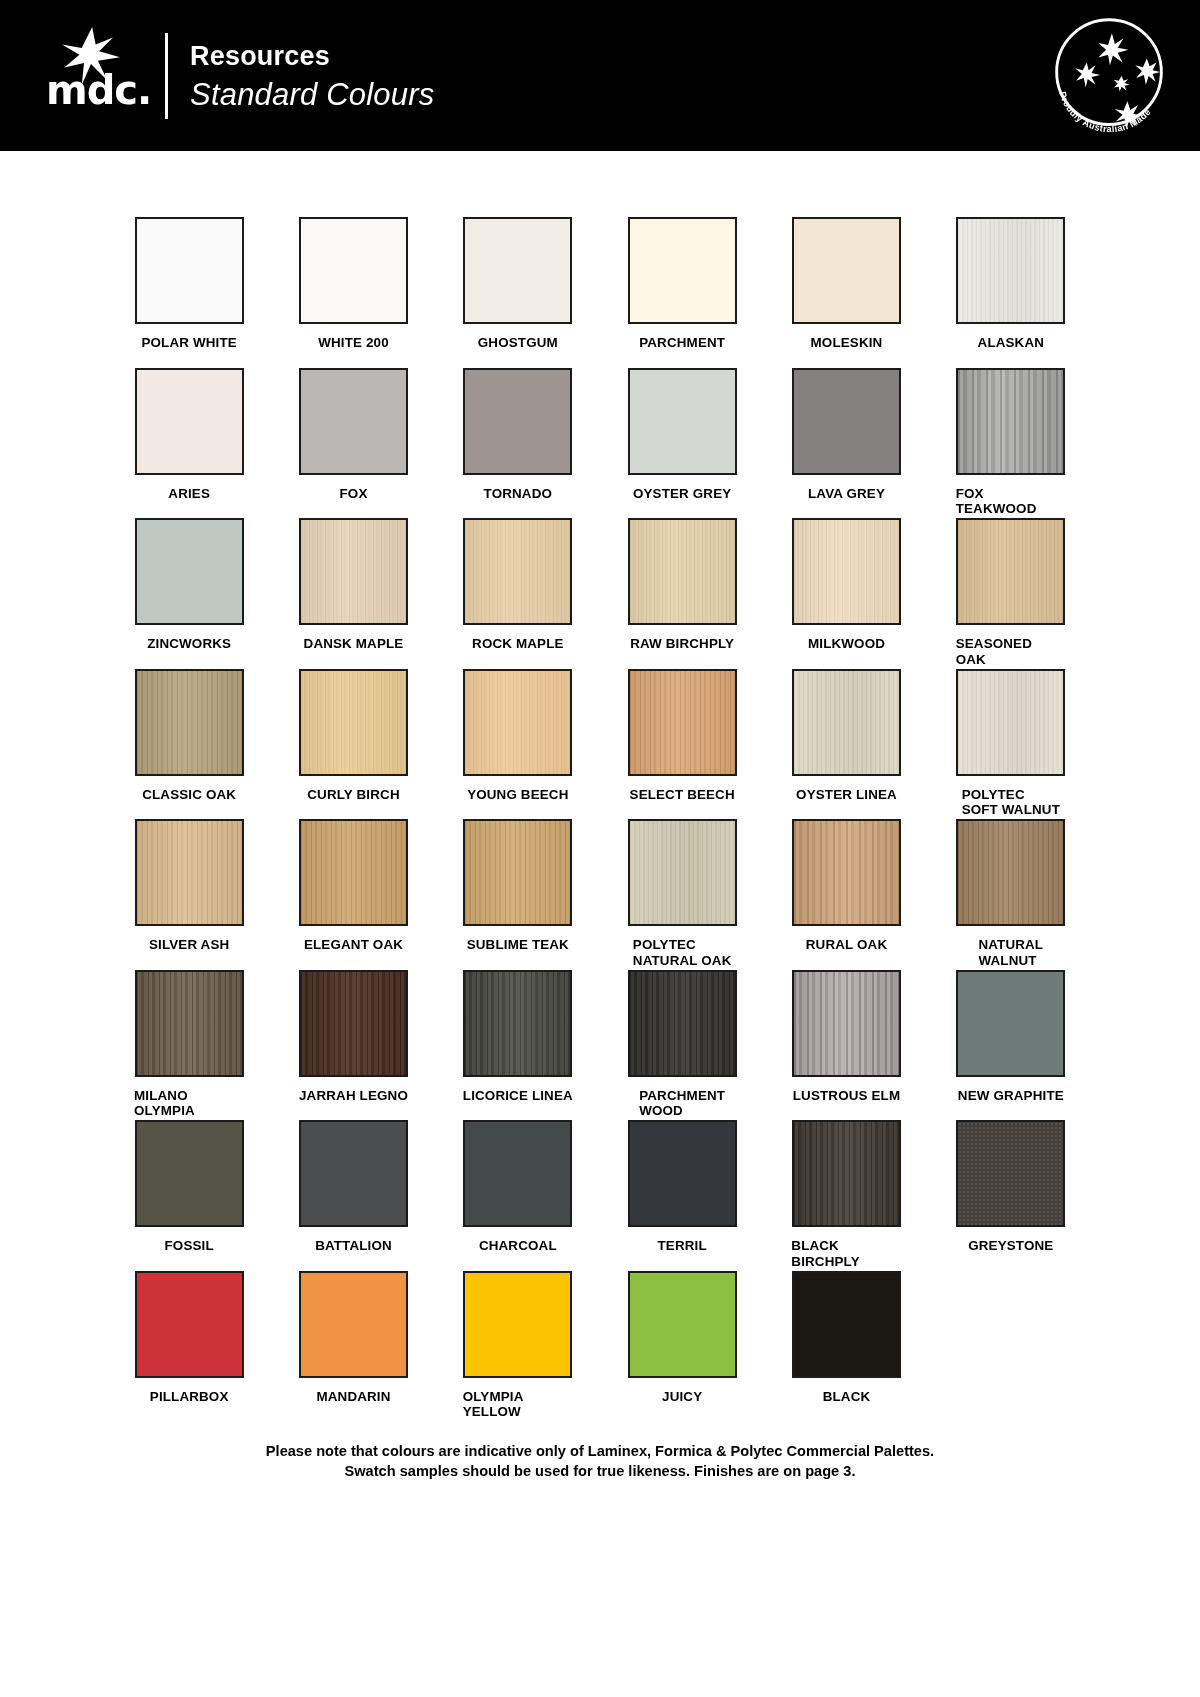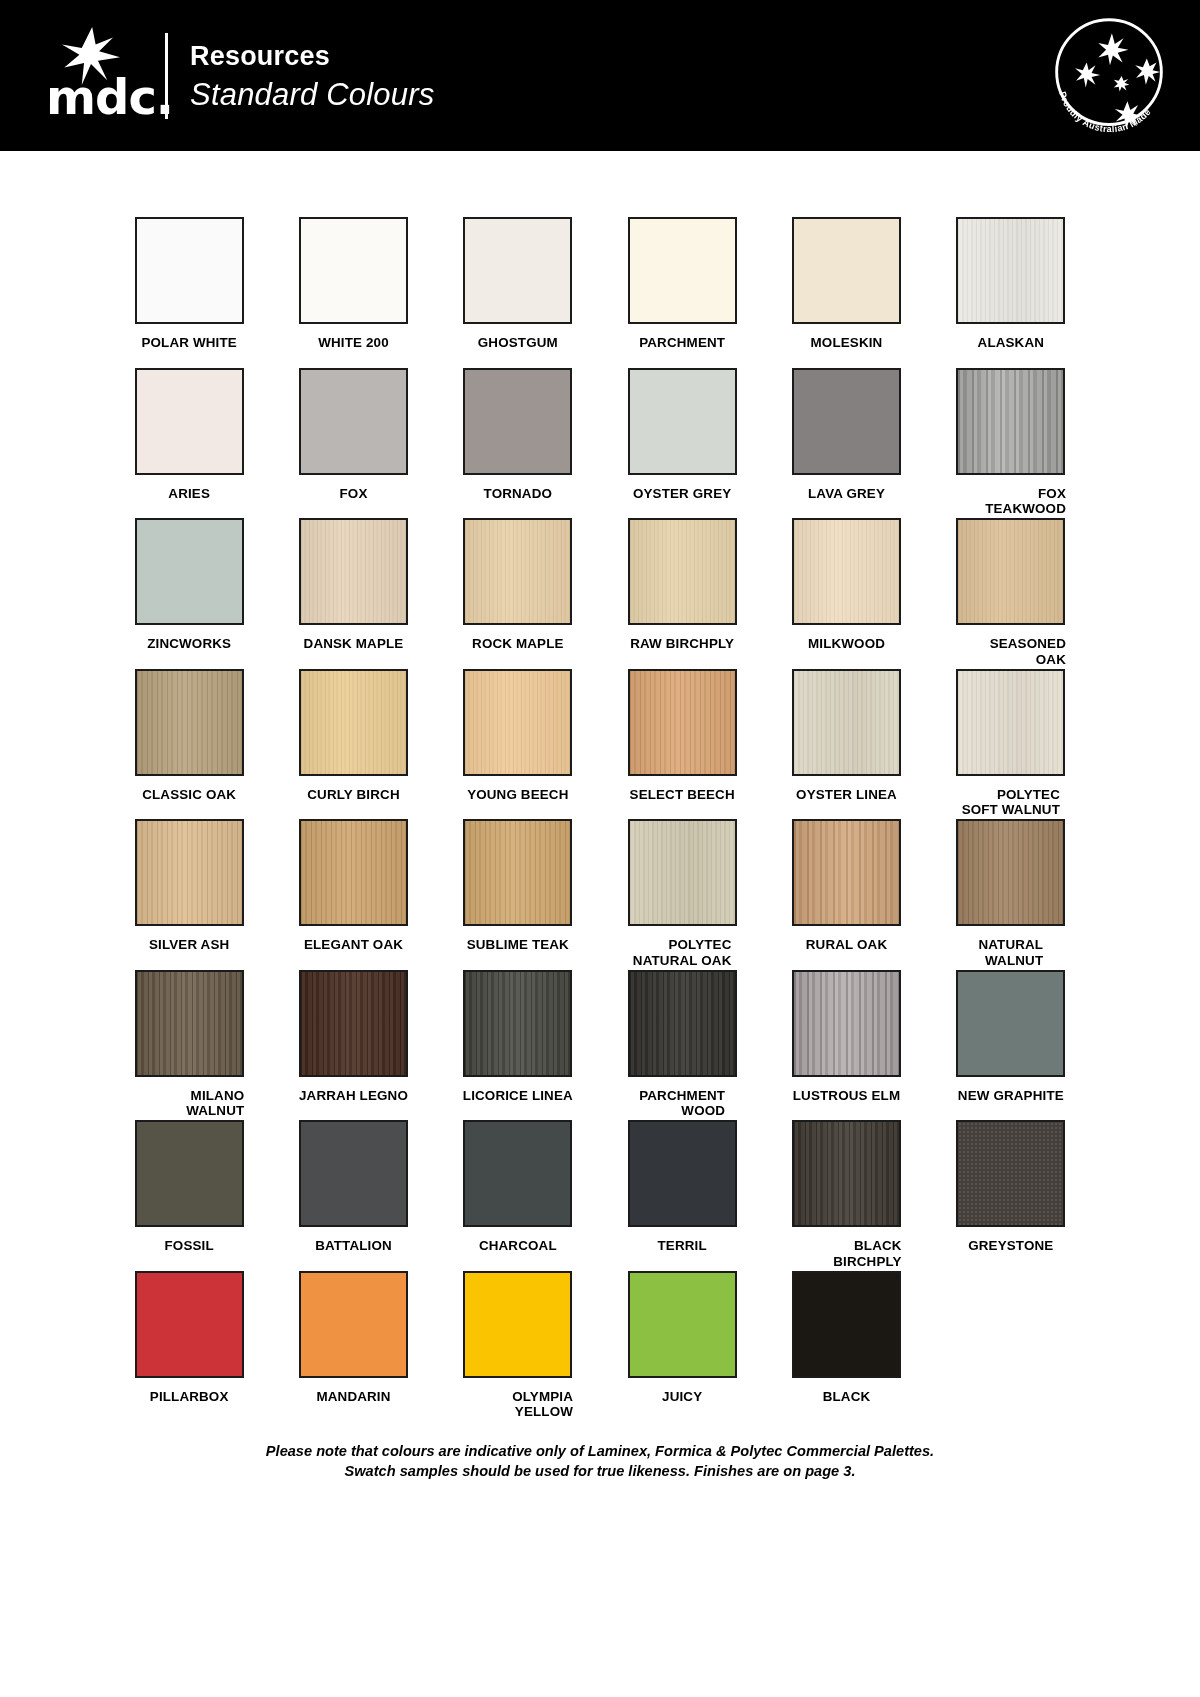--- a/index.html
+++ b/index.html
@@ -21,22 +21,22 @@
   }
   .logo-block{
     display:flex;align-items:flex-end;
     margin-left:30px;width:125px;height:110px;
     position:relative;
   }
   .logo-star{
     position:absolute;left:32px;top:6px;width:58px;height:58px;
   }
   .logo-word{
-    position:absolute;left:16px;bottom:6px;
-    color:#fff;font-size:48px;font-weight:bold;letter-spacing:-1px;
+    position:absolute;left:16px;bottom:18px;
+    color:#fff;font-size:40px;font-weight:bold;letter-spacing:-1px;
     font-family:"DejaVu Sans", sans-serif;
   }
   .divider{
     width:3px;height:86px;background:#ffffff;margin:0 22px 0 10px;
   }
   .titles{display:flex;flex-direction:column;justify-content:center;height:92px;}
   .title-main{
     color:#ffffff;font-size:27px;font-weight:bold;line-height:38px;
     letter-spacing:0.2px;
   }
@@ -68,35 +68,35 @@
   .swatch{
     width:109px;height:107px;
     border:2px solid #1b1b1b;
     box-sizing:border-box;
     background-color:#ccc;
     flex:0 0 auto;
   }
   .label{
     margin-top:11px;
     font-size:13.4px;font-weight:bold;color:#000000;
-    text-align:right;line-height:15.5px;
+    text-align:left;line-height:15.5px;
     letter-spacing:0.15px;
     font-family:"Liberation Sans", sans-serif;
     white-space:pre-line;
   }
 
   
   .footer{
     margin-top:20px;
     text-align:center;
     font-size:14.6px;font-weight:bold;color:#000000;
     line-height:20px;
     font-family:"Liberation Sans", sans-serif;
   }
-  .footer div{white-space:nowrap;font-style:italic;}
+  .footer div{white-space:nowrap;}
 </style>
 </head>
 <body>
 
 <div class="header">
 
   <div class="logo-block">
     <svg class="logo-star" viewBox="0 0 100 100">
       <polygon fill="#ffffff" points="52,0 58,30 88,18 64,42 100,52 62,58 78,92 50,64 34,100 38,62 4,70 30,48 0,30 34,36"></polygon>
     </svg>
@@ -249,21 +249,21 @@
         <div class="swatch" style="background-color: rgb(207, 163, 119); background-image: repeating-linear-gradient(90deg, rgba(90, 50, 20, 0.16) 0px, rgba(90, 50, 20, 0.16) 2px, rgba(255, 255, 255, 0.09) 2px, rgba(255, 255, 255, 0.09) 5px, rgba(90, 50, 20, 0.08) 5px, rgba(90, 50, 20, 0.08) 8px, rgba(255, 255, 255, 0.06) 8px, rgba(255, 255, 255, 0.06) 13px), linear-gradient(90deg, rgba(0, 0, 0, 0.1), rgba(255, 255, 255, 0.1) 50%, rgba(0, 0, 0, 0.09));"></div>
         <div class="label">RURAL OAK</div>
       </div>
       <div class="cell">
         <div class="swatch" style="background-color: rgb(156, 125, 92); background-image: repeating-linear-gradient(90deg, rgba(0, 0, 0, 0.1) 0px, rgba(0, 0, 0, 0.1) 1px, rgba(255, 255, 255, 0.06) 1px, rgba(255, 255, 255, 0.06) 4px, rgba(0, 0, 0, 0.05) 4px, rgba(0, 0, 0, 0.05) 6px, rgba(255, 255, 255, 0.05) 6px, rgba(255, 255, 255, 0.05) 10px), linear-gradient(90deg, rgba(0, 0, 0, 0.08), rgba(255, 255, 255, 0.09) 45%, rgba(0, 0, 0, 0.07));"></div>
         <div class="label">NATURAL
 WALNUT</div>
       </div>
       <div class="cell">
         <div class="swatch" style="background-color: rgb(111, 96, 76); background-image: repeating-linear-gradient(90deg, rgba(0, 0, 0, 0.22) 0px, rgba(0, 0, 0, 0.22) 1px, rgba(255, 255, 255, 0.06) 1px, rgba(255, 255, 255, 0.06) 4px, rgba(0, 0, 0, 0.12) 4px, rgba(0, 0, 0, 0.12) 7px, rgba(255, 255, 255, 0.04) 7px, rgba(255, 255, 255, 0.04) 11px), linear-gradient(90deg, rgba(0, 0, 0, 0.14), rgba(255, 255, 255, 0.06) 50%, rgba(0, 0, 0, 0.14));"></div>
-        <div class="label">MILANO WALNUT</div>
+        <div class="label">MILANO OLYMPIA</div>
       </div>
       <div class="cell">
         <div class="swatch" style="background-color: rgb(74, 45, 33); background-image: repeating-linear-gradient(90deg, rgba(0, 0, 0, 0.22) 0px, rgba(0, 0, 0, 0.22) 1px, rgba(255, 255, 255, 0.06) 1px, rgba(255, 255, 255, 0.06) 4px, rgba(0, 0, 0, 0.12) 4px, rgba(0, 0, 0, 0.12) 7px, rgba(255, 255, 255, 0.04) 7px, rgba(255, 255, 255, 0.04) 11px), linear-gradient(90deg, rgba(0, 0, 0, 0.14), rgba(255, 255, 255, 0.06) 50%, rgba(0, 0, 0, 0.14));"></div>
         <div class="label">JARRAH LEGNO</div>
       </div>
       <div class="cell">
         <div class="swatch" style="background-color: rgb(75, 75, 68); background-image: repeating-linear-gradient(90deg, rgba(0, 0, 0, 0.22) 0px, rgba(0, 0, 0, 0.22) 1px, rgba(255, 255, 255, 0.06) 1px, rgba(255, 255, 255, 0.06) 4px, rgba(0, 0, 0, 0.12) 4px, rgba(0, 0, 0, 0.12) 7px, rgba(255, 255, 255, 0.04) 7px, rgba(255, 255, 255, 0.04) 11px), linear-gradient(90deg, rgba(0, 0, 0, 0.14), rgba(255, 255, 255, 0.06) 50%, rgba(0, 0, 0, 0.14));"></div>
         <div class="label">LICORICE LINEA</div>
       </div>
       <div class="cell">

